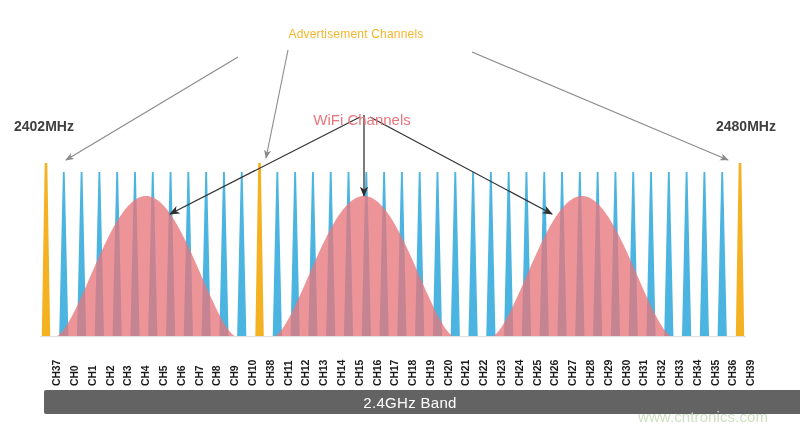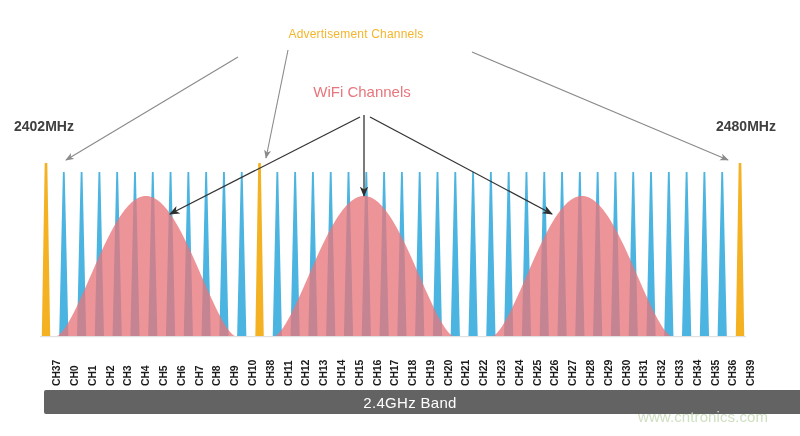--- a/index.html
+++ b/index.html
@@ -24,21 +24,21 @@
     left:0;top:27px;width:800px;
     text-align:center;
   }
   .title-adv span{position:relative;left:-44px;}
   .title-wifi{
     position:absolute;
     color:#e8767c;
     font-size:15px;
     font-weight:400;
     white-space:nowrap;
-    left:0;top:83px;width:800px;
+    left:0;top:111px;width:800px;
     text-align:center;
   }
   .title-wifi span{position:relative;left:-38px;}
 
   .freq-label{
     position:absolute;
     color:#404040;
     font-size:14px;
     font-weight:700;
     white-space:nowrap;

